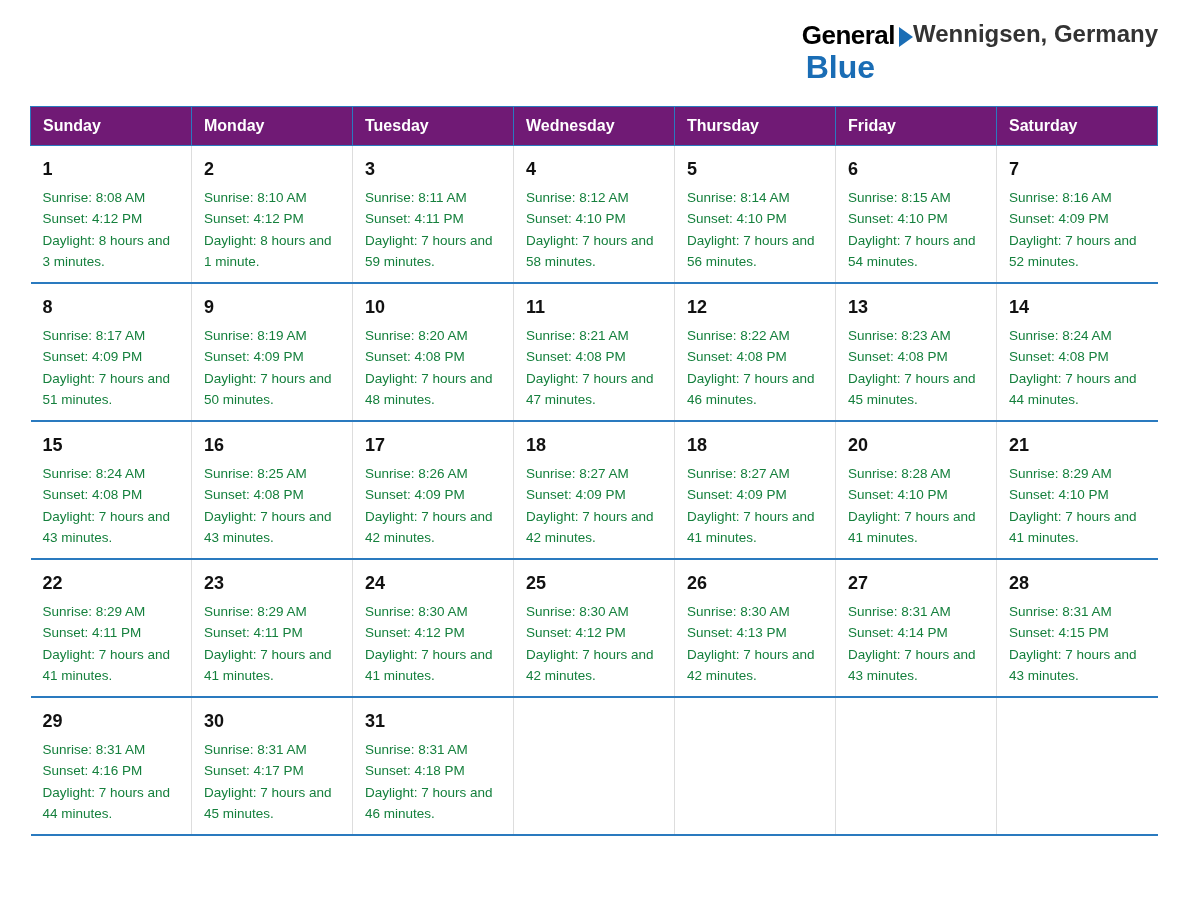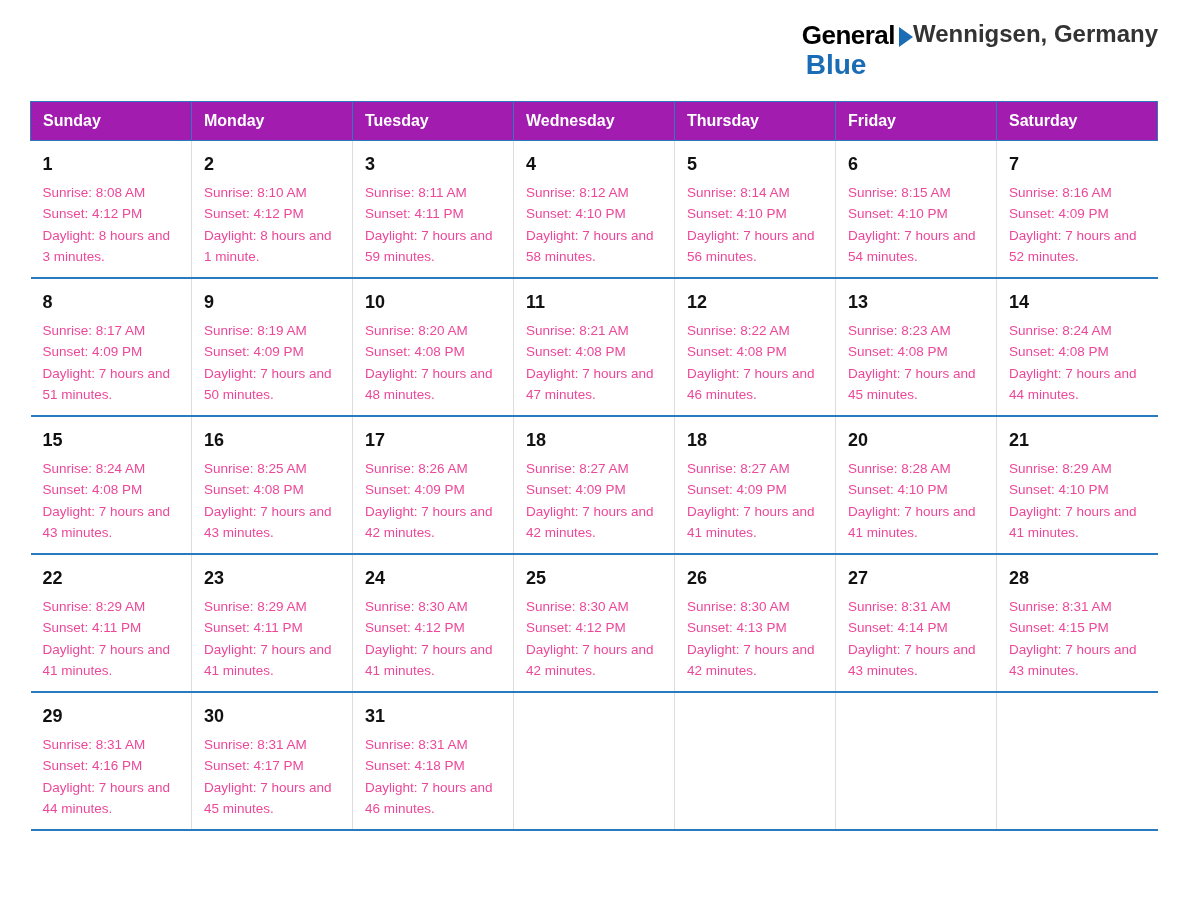--- a/index.html
+++ b/index.html
@@ -34,21 +34,21 @@
     .logo-arrow {
       width: 0;
       height: 0;
       border-left: 14px solid #1a6db5;
       border-top: 10px solid transparent;
       border-bottom: 10px solid transparent;
       margin-left: 4px;
       margin-top: 2px;
     }
     .logo-blue {
-      font-size: 28px;
+      font-size: 32px;
       font-weight: bold;
       color: #1a6db5;
       margin-top: -2px;
       padding-left: 4px;
     }
     .title-block {
       text-align: right;
     }
     .title-block h1 {
       font-size: 52px;
@@ -59,21 +59,21 @@
     .title-block h2 {
       font-size: 24px;
       font-weight: bold;
       color: #333;
     }
     table {
       width: 100%;
       border-collapse: collapse;
     }
     thead tr {
-      background-color: #a21caf;
+      background-color: #701a75;
     }
     thead th {
       color: #fff;
       font-size: 16px;
       font-weight: bold;
       padding: 10px 12px;
       text-align: left;
       border: 1px solid #2a7abf;
     }
     tbody tr {
@@ -93,21 +93,21 @@
     }
     .day-num {
       font-size: 18px;
       font-weight: bold;
       color: #111;
       display: block;
       margin-bottom: 4px;
     }
     .day-info {
       font-size: 13.5px;
-      color: #ec4899;
+      color: #15803d;
     }
     .empty-cell {
       background: #fff;
     }
   </style>
 </head>
 <body>
 
 <div class="header">
   <div class="logo">

